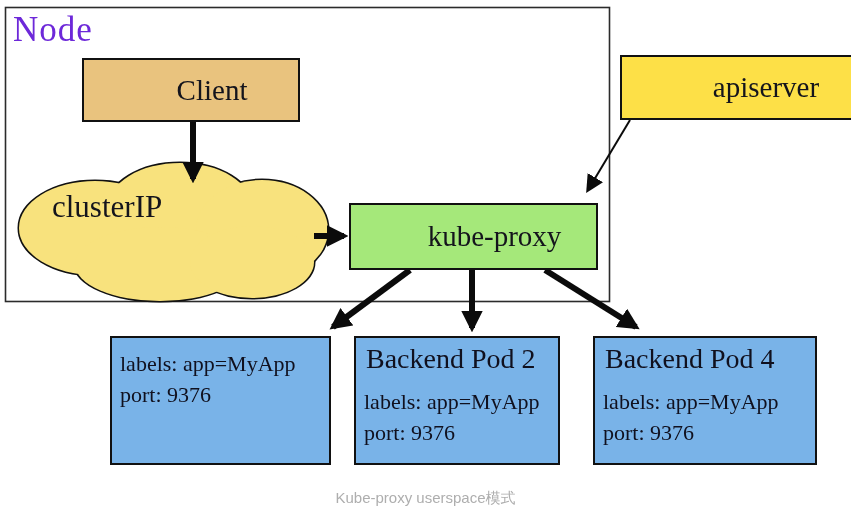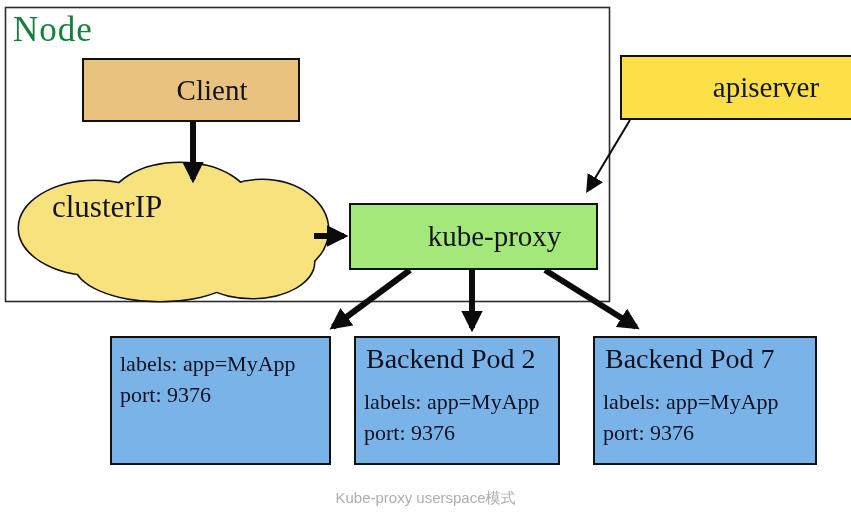--- a/index.html
+++ b/index.html
@@ -10,21 +10,21 @@
     background: #ffffff;
     font-family: "Liberation Serif", serif;
     overflow: hidden;
   }
   .layer { position: absolute; left: 0; top: 0; }
 
   .node-label {
     position: absolute;
     left: 13px; top: 10px;
     font-size: 35px;
-    color: #15803d;
+    color: #6d28d9;
     letter-spacing: 1px;
   }
 
   .box {
     position: absolute;
     border: 2px solid #111111;
     display: flex;
     align-items: center;
     justify-content: center;
     font-size: 29px;
@@ -148,20 +148,20 @@
     <div class="pod-line">port: 9376</div>
   </div>
 
   <div class="pod pod-2">
     <div class="pod-title">Backend Pod 2</div>
     <div class="pod-line first">labels: app=MyApp</div>
     <div class="pod-line">port: 9376</div>
   </div>
 
   <div class="pod pod-3">
-    <div class="pod-title">Backend Pod 7</div>
+    <div class="pod-title">Backend Pod 4</div>
     <div class="pod-line first">labels: app=MyApp</div>
     <div class="pod-line">port: 9376</div>
   </div>
 
   <div class="caption">Kube-proxy userspace模式</div>
 
 </div>
 
 </body></html>

